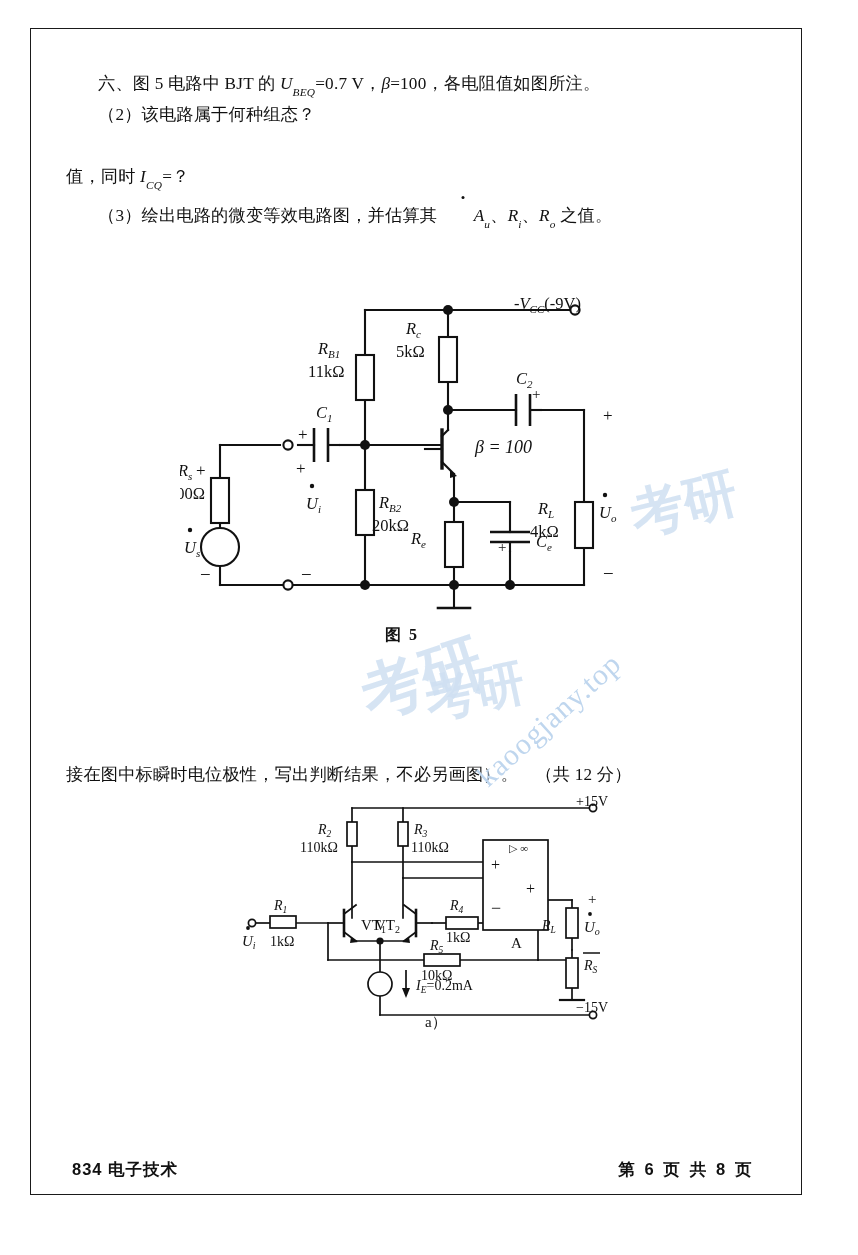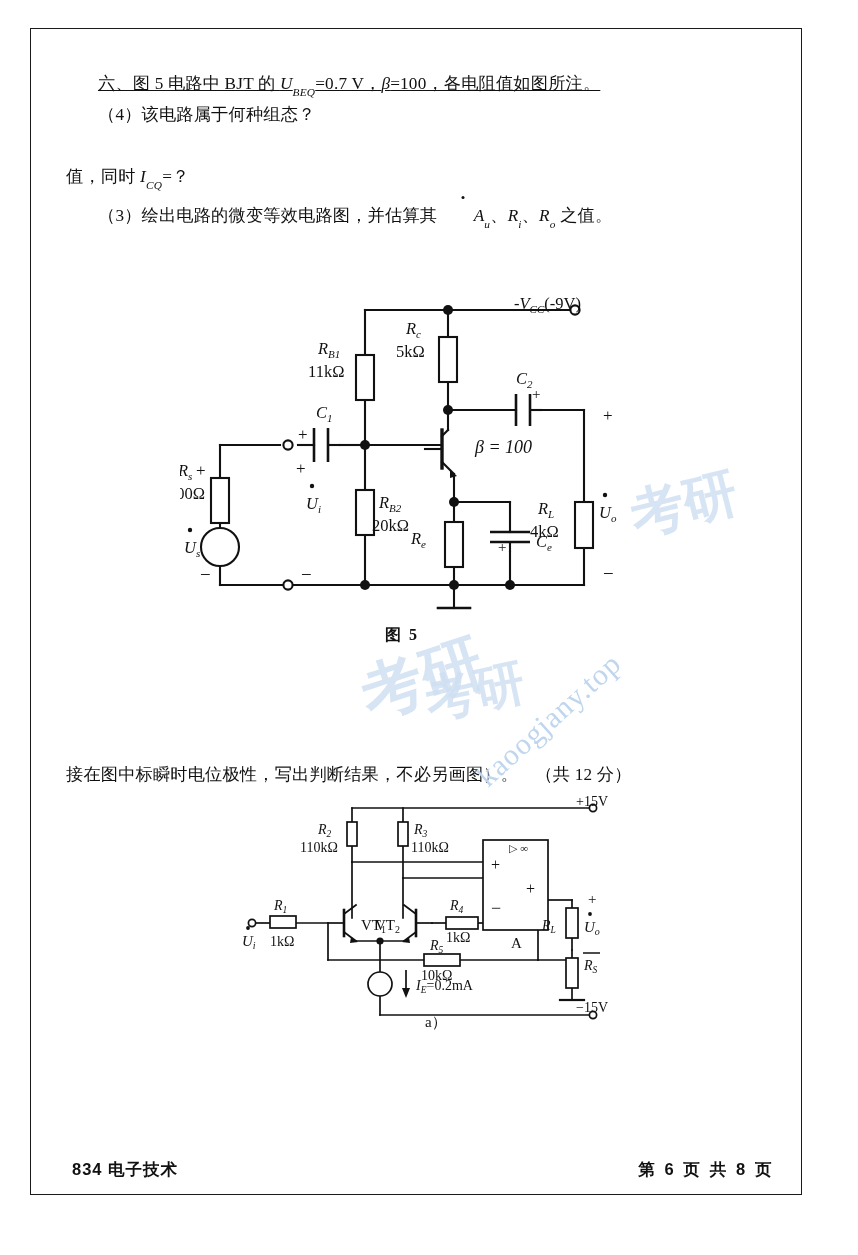--- a/index.html
+++ b/index.html
@@ -40,21 +40,21 @@
   sub{font-size:.66em;line-height:0;position:relative;bottom:-.25em;}
   .dotover{position:relative;display:inline-block;}
   .dotover::after{
     content:"";position:absolute;left:50%;top:-.22em;
     width:3px;height:3px;border-radius:50%;background:#111;
     transform:translateX(-50%);
   }
   
   .footer{
     position:absolute;
-    left:42px;right:28px;
+    left:42px;right:48px;
     bottom:14px;
     display:flex;justify-content:space-between;align-items:baseline;
     font-family:"Liberation Sans", sans-serif;
     font-weight:bold;font-size:16.5px;
     letter-spacing:1px;
   }
   .footer .right{letter-spacing:2.6px;}
   
   .figwrap{position:absolute;}
   .figcap{
@@ -89,26 +89,26 @@
   }
   svg text{font-family:"Liberation Serif",serif;}
 </style>
 </head>
 <body>
 
 <div class="page-frame"></div>
 
 <div class="content">
 
-  <div class="qtext ind" style="top:40px;text-decoration:underline;">
+  <div class="qtext ind" style="top:40px;">
     <span>六、图 5 电路中 BJT 的 </span><i class="v"><span>U</span><sub>BEQ</sub></i><span>=0.7 V，</span><i class="v">β</i><span>=100，各电阻值如图所注。</span>
   </div>
 
   <div class="qtext ind" style="top:71px;">
-    <span>（4）该电路属于何种组态？</span>
+    <span>（2）该电路属于何种组态？</span>
   </div>
 
 
   <div class="qtext" style="top:133px;">
     <span>值，同时 </span><i class="v"><span>I</span><sub>CQ</sub></i><span>=？</span>
   </div>
 
   <div class="qtext ind" style="top:172px;">
     <span>（3）绘出电路的微变等效电路图，并估算其 </span><i class="v dotover"><span>A</span></i><i class="v"><sub>u</sub></i><span>、</span><i class="v"><span>R</span><sub>i</sub></i><span>、</span><i class="v"><span>R</span><sub>o</sub></i><span> 之值。</span>
   </div>

